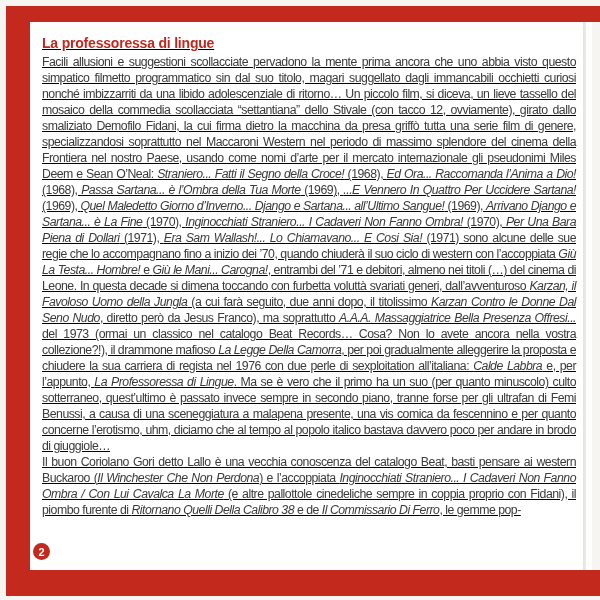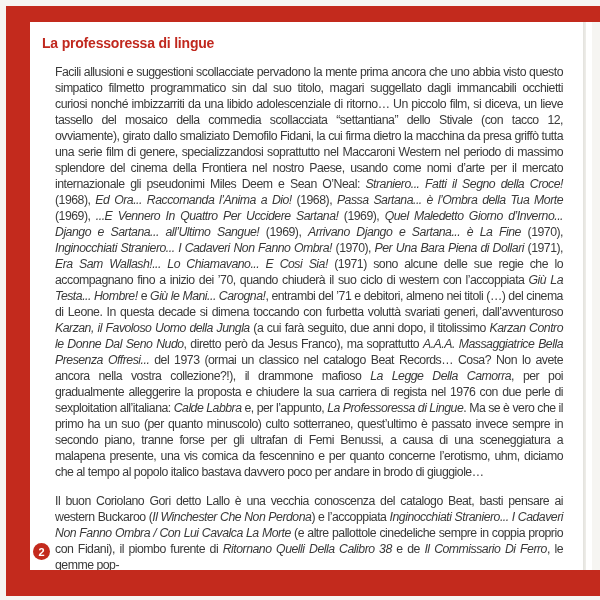--- a/index.html
+++ b/index.html
@@ -16,40 +16,40 @@
     font-family:"Liberation Sans", sans-serif;
   }
   
   .bar{position:absolute;background:var(--frame-red);}
   .bar-top{left:6px;top:6px;right:0;height:16px;}
   .bar-left{left:6px;top:6px;width:24px;height:590px;}
   .bar-bottom{left:6px;right:0;top:570px;height:26px;}
   
   .paper{
     position:absolute;left:30px;top:22px;right:8px;bottom:30px;
-    background:var(--paper);overflow:hidden;
+    background:var(--paper);overflow:hidden;text-decoration:underline;
   }
   
   .page-edge{
     position:absolute;top:22px;bottom:30px;left:583px;width:3px;
     background:linear-gradient(to right,#e3e2dd,#efeeea);
   }
   .title{
     margin:13px 16px 3px 12px;
     font-size:14px;font-weight:bold;color:var(--title-red);
     letter-spacing:-0.2px;
   }
   .body-text{
     margin:0 16px 0 12px;
     font-size:12.3px;line-height:16px;letter-spacing:-0.5px;
     color:var(--body-text);
     text-align:justify;
     hyphens:none;
   }
-  .body-text p{margin:13px;}
+  .body-text p{margin:0;}
   .body-text i{font-style:italic;}
   .pagenum{
     position:absolute;left:3px;top:521px;width:17px;height:17px;
     background:var(--frame-red);border-radius:50%;
     display:flex;align-items:center;justify-content:center;
     color:#ffffff;font-size:11px;font-weight:bold;
   }
 </style>
 </head>
 <body>

